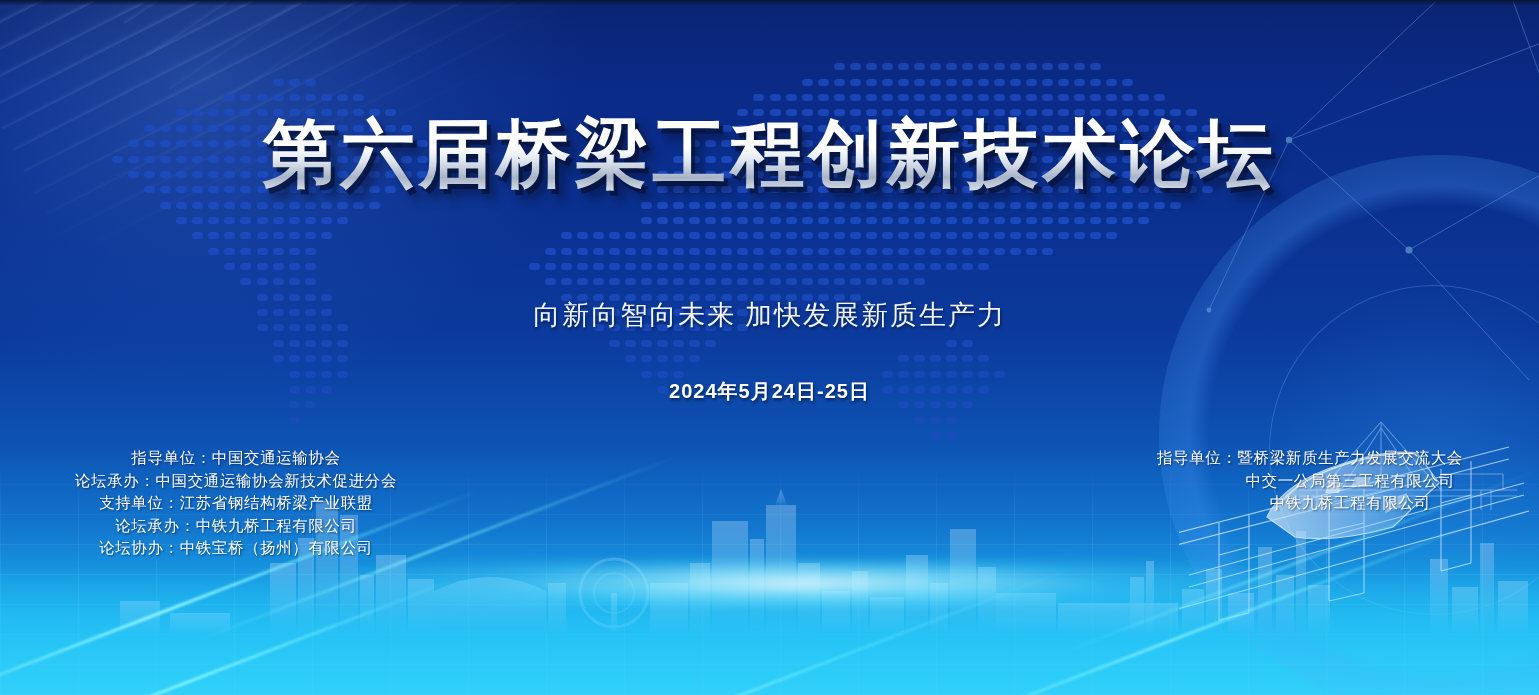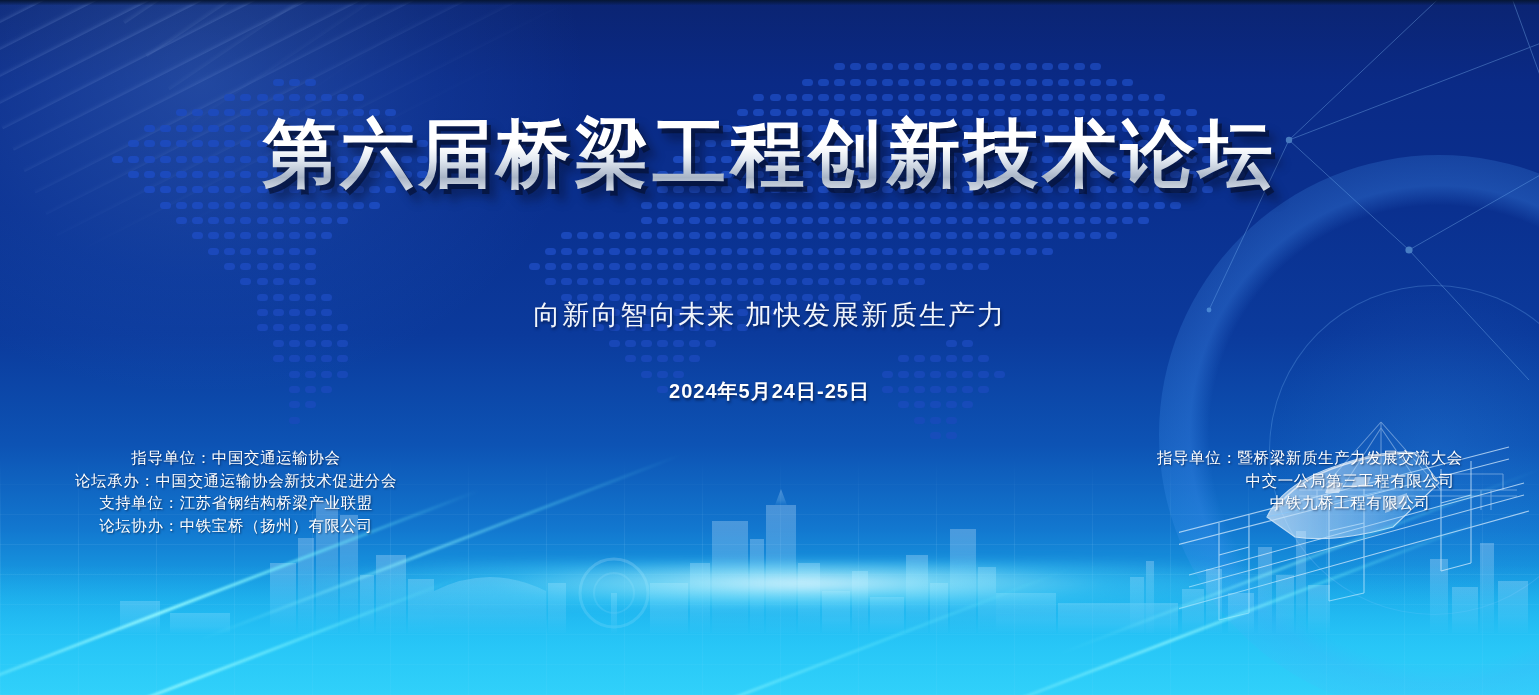--- a/index.html
+++ b/index.html
@@ -1144,20 +1144,21 @@
       <div class="title-line l1">第六届桥梁工程创新技术论坛</div>
     </div>
 
     <div class="subtitle">向新向智向未来 加快发展新质生产力</div>
     <div class="dateline">2024年5月24日-25日</div>
 
     <div class="org-col left" id="org-left">
         <span class="org-row"><span class="org-label">指导单位：</span><span class="org-value">中国交通运输协会</span></span>
         <span class="org-row"><span class="org-label">论坛承办：</span><span class="org-value">中国交通运输协会新技术促进分会</span></span>
         <span class="org-row"><span class="org-label">支持单位：</span><span class="org-value">江苏省钢结构桥梁产业联盟</span></span>
+        <span class="org-row"><span class="org-label">论坛承办：</span><span class="org-value">中铁九桥工程有限公司</span></span>
         <span class="org-row"><span class="org-label">论坛协办：</span><span class="org-value">中铁宝桥（扬州）有限公司</span></span>
       </div>
     <div class="org-col right" id="org-right">
         <span class="org-row"><span class="org-label">指导单位：</span><span class="org-value">暨桥梁新质生产力发展交流大会</span></span>
         <span class="org-row"><span class="org-label" style="display: inline-block; width: 80.5px;"></span><span class="org-value">中交一公局第三工程有限公司</span></span>
         <span class="org-row"><span class="org-label" style="display: inline-block; width: 80.5px;"></span><span class="org-value">中铁九桥工程有限公司</span></span>
       </div>
 
   </div>
 </div>

